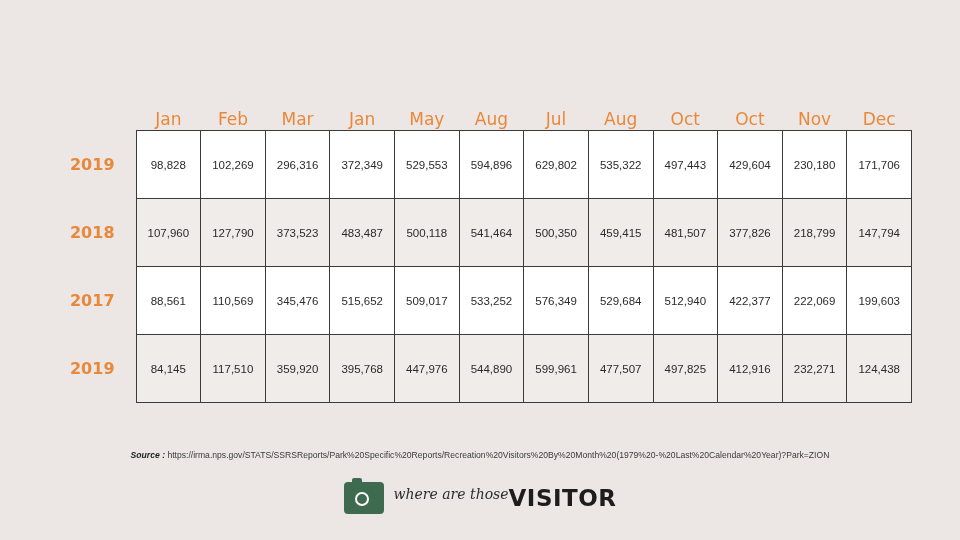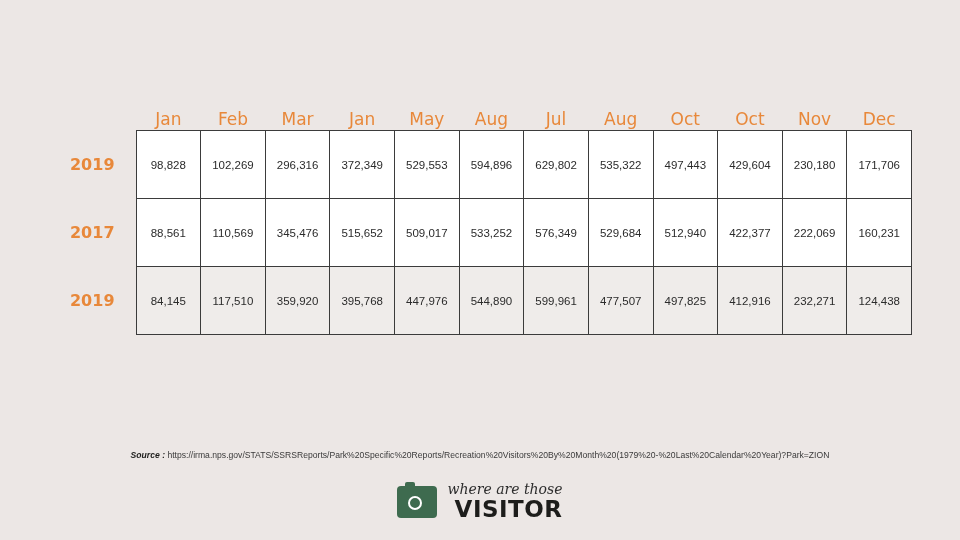--- a/index.html
+++ b/index.html
@@ -128,22 +128,22 @@
     position: absolute;
     width: 10px;
     height: 5px;
     background: #3e6b4f;
     top: -4px;
     left: 8px;
     border-radius: 2px 2px 0 0;
   }
   .logo-text {
     display: flex;
-    flex-direction: column;
-    align-items: flex-end;
+    flex-direction: row;
+    align-items: flex-start;
     line-height: 1;
   }
   .logo-script {
     font-family: "DejaVu Serif", serif;
     font-style: italic;
     font-size: 14px;
     color: #2c2c2c;
     margin-bottom: 2px;
     margin-left: 2px;
   }
@@ -195,35 +195,50 @@
           <td class="cell">529,553</td>
           <td class="cell">594,896</td>
           <td class="cell">629,802</td>
           <td class="cell">535,322</td>
           <td class="cell">497,443</td>
           <td class="cell">429,604</td>
           <td class="cell">230,180</td>
           <td class="cell">171,706</td>
         </tr>
 
+        <tr class="row-even">
+          <td class="yearlabel">2018</td>
+          <td class="cell">107,960</td>
+          <td class="cell">127,790</td>
+          <td class="cell">373,523</td>
+          <td class="cell">483,487</td>
+          <td class="cell">500,118</td>
+          <td class="cell">541,464</td>
+          <td class="cell">500,350</td>
+          <td class="cell">459,415</td>
+          <td class="cell">481,507</td>
+          <td class="cell">377,826</td>
+          <td class="cell">218,799</td>
+          <td class="cell">147,794</td>
+        </tr>
 
         <tr class="row-odd">
           <td class="yearlabel">2017</td>
           <td class="cell">88,561</td>
           <td class="cell">110,569</td>
           <td class="cell">345,476</td>
           <td class="cell">515,652</td>
           <td class="cell">509,017</td>
           <td class="cell">533,252</td>
           <td class="cell">576,349</td>
           <td class="cell">529,684</td>
           <td class="cell">512,940</td>
           <td class="cell">422,377</td>
           <td class="cell">222,069</td>
-          <td class="cell">160,231</td>
+          <td class="cell">199,603</td>
         </tr>
 
         <tr class="row-even">
           <td class="yearlabel">2019</td>
           <td class="cell">84,145</td>
           <td class="cell">117,510</td>
           <td class="cell">359,920</td>
           <td class="cell">395,768</td>
           <td class="cell">447,976</td>
           <td class="cell">544,890</td>

